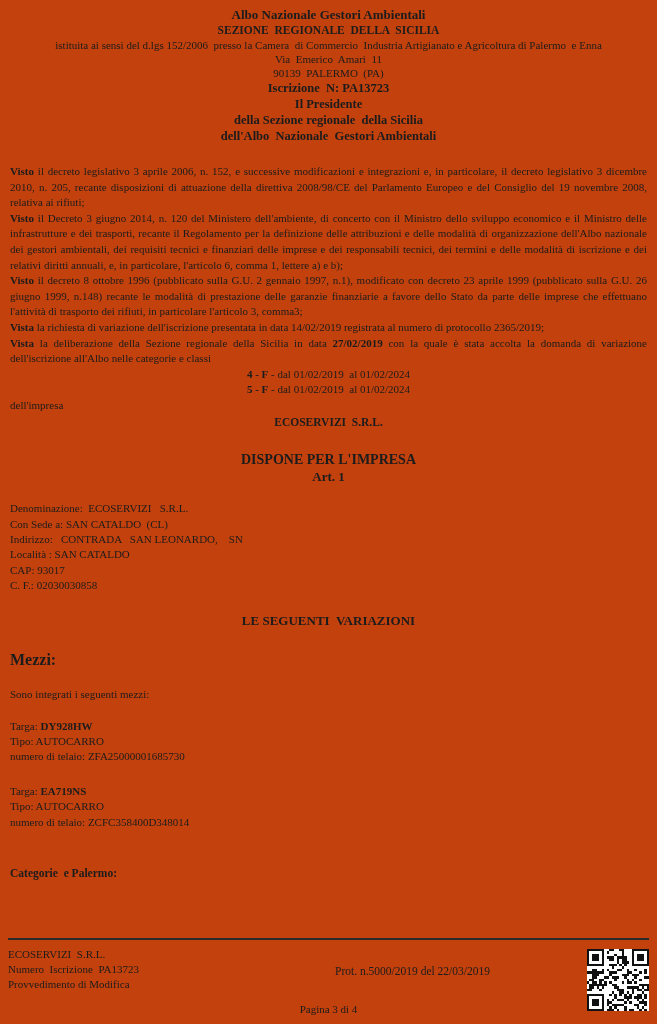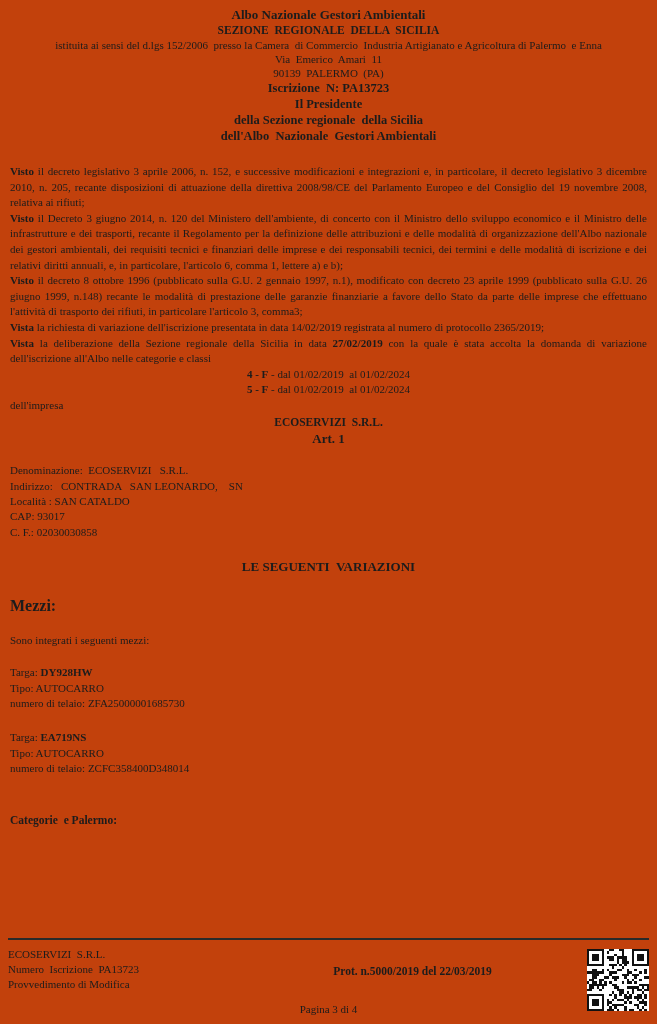--- a/index.html
+++ b/index.html
@@ -49,21 +49,21 @@
   .categories-label { margin-top: 37px; font-size: 11.5px; font-weight: bold; white-space: pre-wrap; }
 
   .footer {
     position: absolute; left: 8px; right: 8px; top: 938px;
     border-top: 2px solid #2a2a2a; padding-top: 7px;
   }
   .footer-row { display: flex; align-items: flex-start; }
   .footer-left { width: 230px; }
   .footer-left div { font-size: 11px; line-height: 15px; white-space: pre-wrap; }
   .footer-center { flex: 1; text-align: center; padding-top: 14px; }
-  .footer-protocol { font-size: 11.5px; font-weight: bold; text-align: right; }
+  .footer-protocol { font-size: 11.5px; font-weight: normal; text-align: right; }
   .footer-qr { width: 62px; height: 62px; margin-top: 2px; }
   .footer-page {
     position: absolute; left: 0; right: 0; top: 1003px;
     text-align: center; font-size: 11px;
   }
 </style>
 </head>
 <body>
 
 <div class="page">
@@ -91,24 +91,26 @@
       <p><span class="lead">Vista</span><span> la richiesta di variazione dell'iscrizione presentata in data 14/02/2019 registrata al numero di protocollo 2365/2019;</span><span class="bold"></span><span></span></p>
       <p><span class="lead">Vista</span><span> la deliberazione della Sezione regionale della Sicilia in data </span><span class="bold">27/02/2019</span><span> con la quale è stata accolta la domanda di variazione dell'iscrizione  all'Albo nelle categorie e classi</span></p>
     </section>
 
     <div class="class-line"><span class="bold">4 - F</span><span> - dal 01/02/2019  al 01/02/2024</span></div>
     <div class="class-line"><span class="bold">5 - F</span><span> - dal 01/02/2019  al 01/02/2024</span></div>
 
     <div class="impresa-line">dell'impresa</div>
     <div class="company-name">ECOSERVIZI  S.R.L.</div>
 
+    <div class="dispone-title">DISPONE PER L'IMPRESA</div>
     <div class="dispone-art">Art.  1</div>
 
     <section class="company-details">
       <div>Denominazione:  ECOSERVIZI   S.R.L.</div>
+      <div>Con Sede a: SAN CATALDO  (CL)</div>
       <div>Indirizzo:   CONTRADA   SAN LEONARDO,    SN</div>
       <div>Località : SAN CATALDO</div>
       <div>CAP: 93017</div>
       <div>C. F.: 02030030858</div>
     </section>
 
     <div class="variazioni-title">LE SEGUENTI  VARIAZIONI</div>
     <div class="mezzi-label">Mezzi:</div>
     <div class="mezzi-intro">Sono integrati i seguenti mezzi:</div>
 

